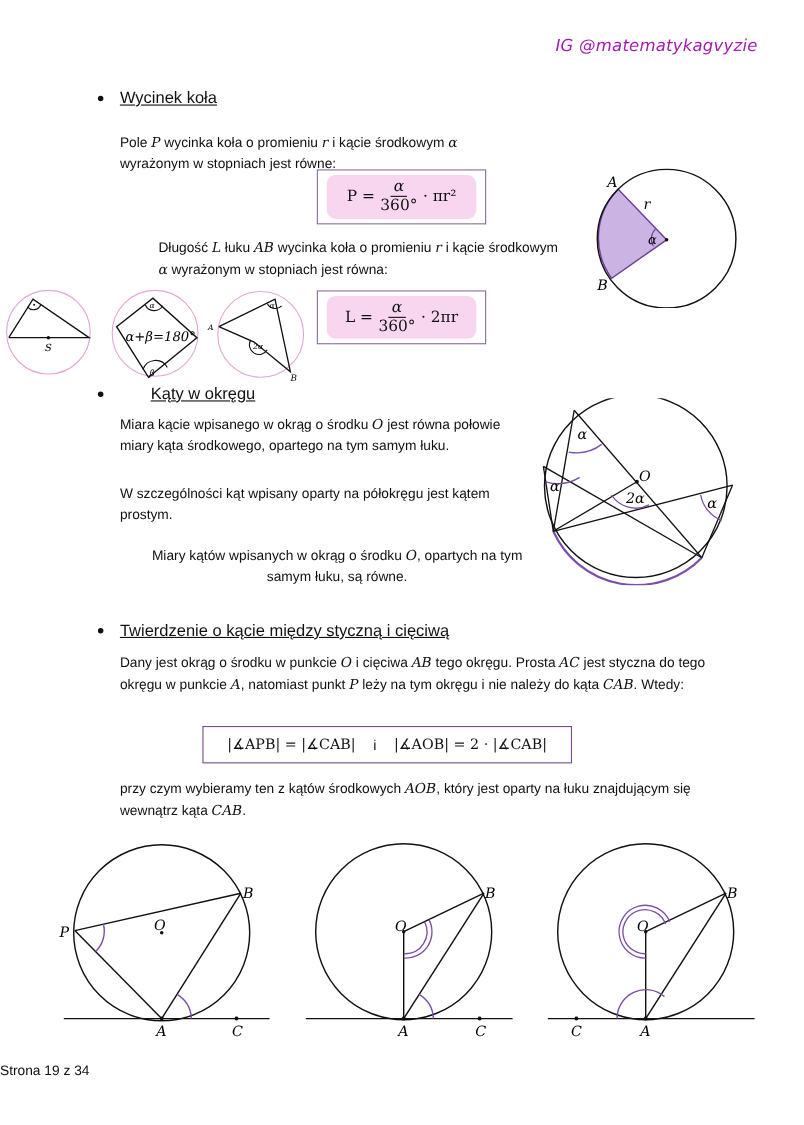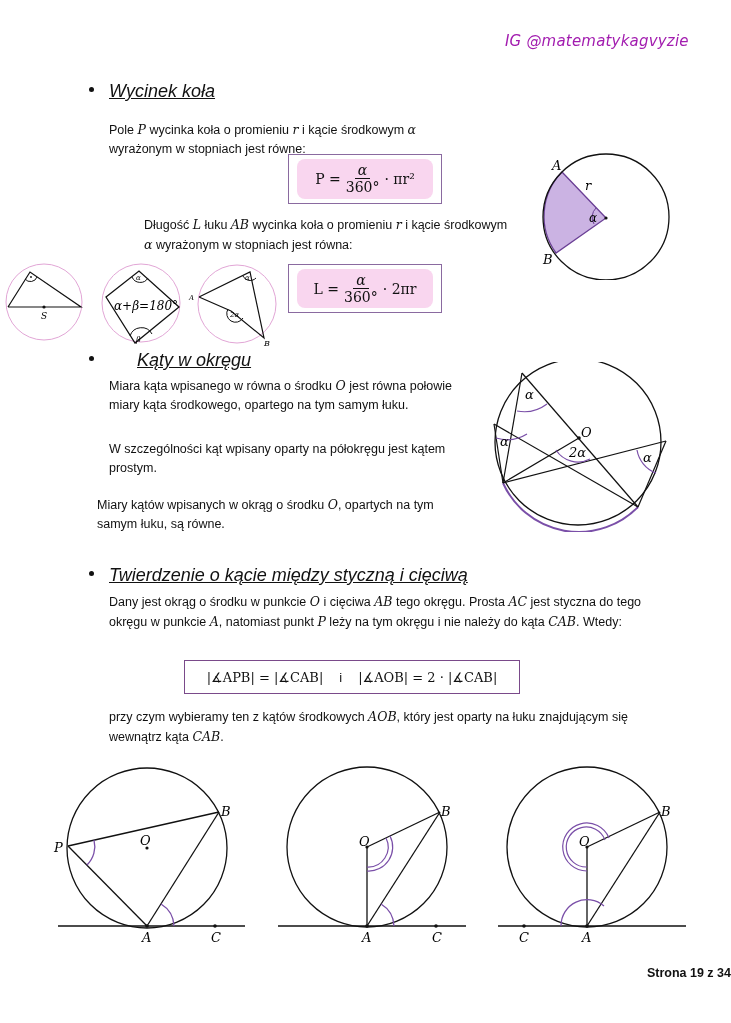--- a/index.html
+++ b/index.html
@@ -1,21 +1,21 @@
 <!DOCTYPE html>
 <html><head>
 <meta charset="utf-8">
 <style>
   html, body { margin:0; padding:0; background:#ffffff; }
   body { width:731px; height:1023px; position:relative; overflow:hidden;
          font-family:"Liberation Sans", sans-serif; color:#111; font-size:12.5px; }
   .abs { position:absolute; }
   .handle { font-family:"DejaVu Sans", sans-serif; font-size:15px; letter-spacing:0.2px; color:#a21caf; font-style:italic; }
   .bullet { width:5px; height:5px; background:#111; border-radius:50%; }
-  .heading { text-decoration:underline; font-size:18px;font-style:italic; }
+  .heading { text-decoration:underline; font-size:15px; }
   .para { line-height:19px; font-size:12.5px; }
   .m { font-family:"DejaVu Serif", serif; font-style:italic; font-size:12.5px; }
   .fbox { border:1.5px solid #8a6aa0; background:#fff; }
   .fpink { background:#f9d6ef; border-radius:8px; display:flex; align-items:center; justify-content:center;
            font-family:"DejaVu Serif", serif; font-size:14px; }
   .frac { display:inline-flex; flex-direction:column; align-items:center; margin:0 5px; vertical-align:middle; }
   .frac .num { font-style:italic; border-bottom:1px solid #111; padding:0 3px; line-height:16px; }
   .frac .den { line-height:17px; }
   .eqbox { border:1.6px solid #7a4a8a; display:flex; align-items:center; justify-content:center;
            font-family:"DejaVu Serif", serif; font-size:13px; }
@@ -95,26 +95,26 @@
   <path d="M 228 51 A 8 8 0 0 0 243 60" fill="none" stroke="#111" stroke-width="1"></path>
   <text x="230" y="59" font-size="7" font-style="normal">2α</text>
   <text x="189" y="42" font-size="7" font-style="normal">A</text>
   <text x="264" y="88" font-size="8" font-style="normal">B</text>
 </svg>
 
 <div class="abs bullet" style="left:89px; top:356px;"></div>
 <div class="abs heading" style="left:109px; top:350px;margin-left:28px;">Kąty w okręgu</div>
 
 <div class="abs para" style="left:109px; top:376px; width:360px;">
-  <span>Miara kąta wpisanego w równa o środku </span><span class="m">O</span><span> jest równa połowie miary kąta środkowego, opartego na tym samym łuku.</span>
+  <span>Miara kącie wpisanego w okrąg o środku </span><span class="m">O</span><span> jest równa połowie miary kąta środkowego, opartego na tym samym łuku.</span>
 </div>
 <div class="abs para" style="left:109px; top:440px; width:370px;">
   <span>W szczególności kąt wpisany oparty na półokręgu jest kątem prostym.</span>
 </div>
-<div class="abs para" style="left:97px; top:495px; width:375px;">
+<div class="abs para" style="left:119px; top:495px; width:375px;text-align:center;">
   <span>Miary kątów wpisanych w okrąg o środku </span><span class="m">O</span><span>, opartych na tym samym łuku, są równe.</span>
 </div>
 
 <svg class="abs" style="left:485px; top:362px;" width="190" height="170">
   <circle cx="93" cy="80" r="83" fill="none" stroke="#111" stroke-width="1.3"></circle>
   <path d="M 18 121 A 83 83 0 0 0 153 145" fill="none" stroke="#7a4fa8" stroke-width="2"></path>
   <g stroke="#111" stroke-width="1.2" fill="none">
     <line x1="37" y1="11" x2="18" y2="121"></line>
     <line x1="37" y1="11" x2="153" y2="145"></line>
     <line x1="9" y1="62" x2="18" y2="121"></line>
@@ -207,13 +207,13 @@
   <path d="M 71 166 A 26 26 0 0 1 114 146" fill="none" stroke="#7a4fa8" stroke-width="1.3"></path>
   <circle cx="97" cy="87" r="1.6" fill="#111"></circle>
   <circle cx="97" cy="166" r="1.8" fill="#111"></circle>
   <circle cx="34" cy="166" r="1.8" fill="#111"></circle>
   <text x="89" y="86" font-size="13">O</text>
   <text x="171" y="56" font-size="13">B</text>
   <text x="92" y="182" font-size="13">A</text>
   <text x="29" y="182" font-size="13">C</text>
 </svg>
 
-<div class="abs footer" style="left:0; width:731px; text-align:right; top:966px;font-weight:bold;">Strona 19 z 34</div>
+<div class="abs footer" style="left:0; width:731px; text-align:left; top:966px;">Strona 19 z 34</div>
 
 </body></html>

